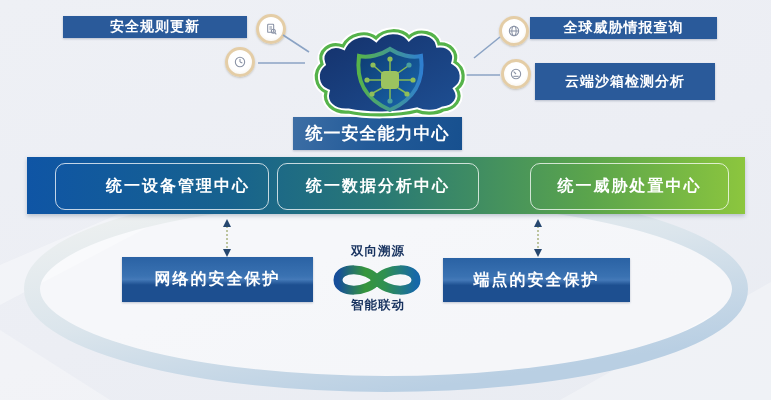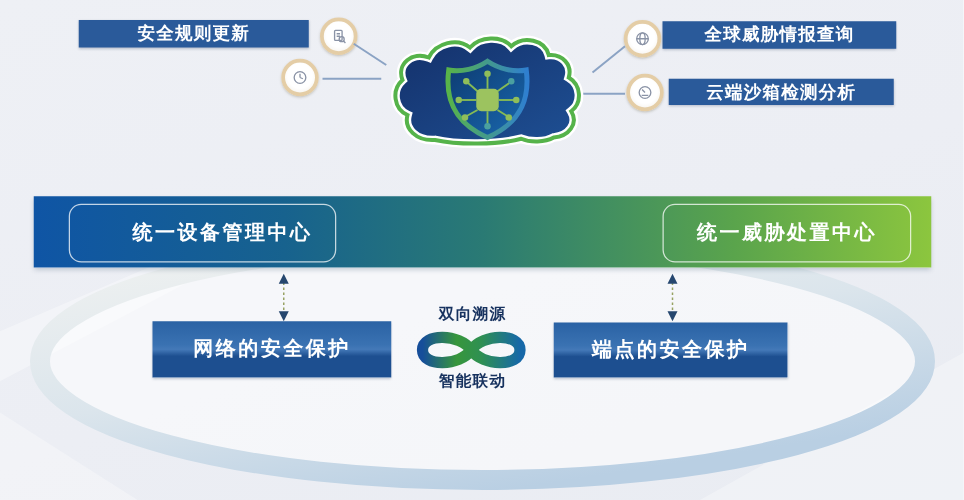--- a/index.html
+++ b/index.html
@@ -12,21 +12,21 @@
   
   .box{
     position:absolute;display:flex;align-items:center;justify-content:center;
     background:#2a5a9a;color:#fff;font-weight:bold;letter-spacing:1px;
     box-shadow:0 1px 2px rgba(20,40,80,.25);
   }
   .callout{font-size:14px;height:22px;z-index:4;}
   .c-l1{left:63px;top:16px;width:184px;}
   .c-l2{left:25px;top:54px;width:180px;}
   .c-r1{left:530px;top:17px;width:187px;}
-  .c-r2{left:535px;top:63px;width:180px;height:21px;}
+  .c-r2{left:535px;top:63px;width:180px;height:37px;}
   
   .center-label{
     left:293px;top:117px;width:169px;height:33px;font-size:17px;z-index:4;
     background:linear-gradient(100deg,#3d6ea5 0%,#235b99 45%,#17508f 100%);
   }
   
   .bar{
     position:absolute;left:27px;top:157px;width:718px;height:57px;z-index:3;
     background:linear-gradient(90deg,#0f55a5 0%,#17628e 28%,#2a7a74 50%,#5aa44c 78%,#8cc63e 100%);
     box-shadow:0 2px 4px rgba(30,60,90,.25);
@@ -193,25 +193,31 @@
     </svg>
   </div>
   <div class="badge g-r2">
     <svg width="16" height="16" viewBox="0 0 24 24" fill="none" stroke="#8a93a6" stroke-width="1.6">
       <circle cx="12" cy="12" r="7"></circle>
       <line x1="12" y1="12" x2="8.5" y2="8.5"></line>
       <line x1="8" y1="15.5" x2="16" y2="15.5"></line>
     </svg>
   </div>
 
+  <div class="box center-label">
+    <span>统一安全能力中心</span>
+  </div>
 
   <div class="bar">
     <div class="bar-item bi-1">
       <span>统一设备管理中心</span>
     </div>
+    <div class="bar-item bi-2">
+      <span>统一数据分析中心</span>
+    </div>
     <div class="bar-item bi-3">
       <span>统一威胁处置中心</span>
     </div>
   </div>
 
   <div class="box protection p-1">
     <span>网络的安全保护</span>
   </div>
   <div class="box protection p-2">
     <span>端点的安全保护</span>

